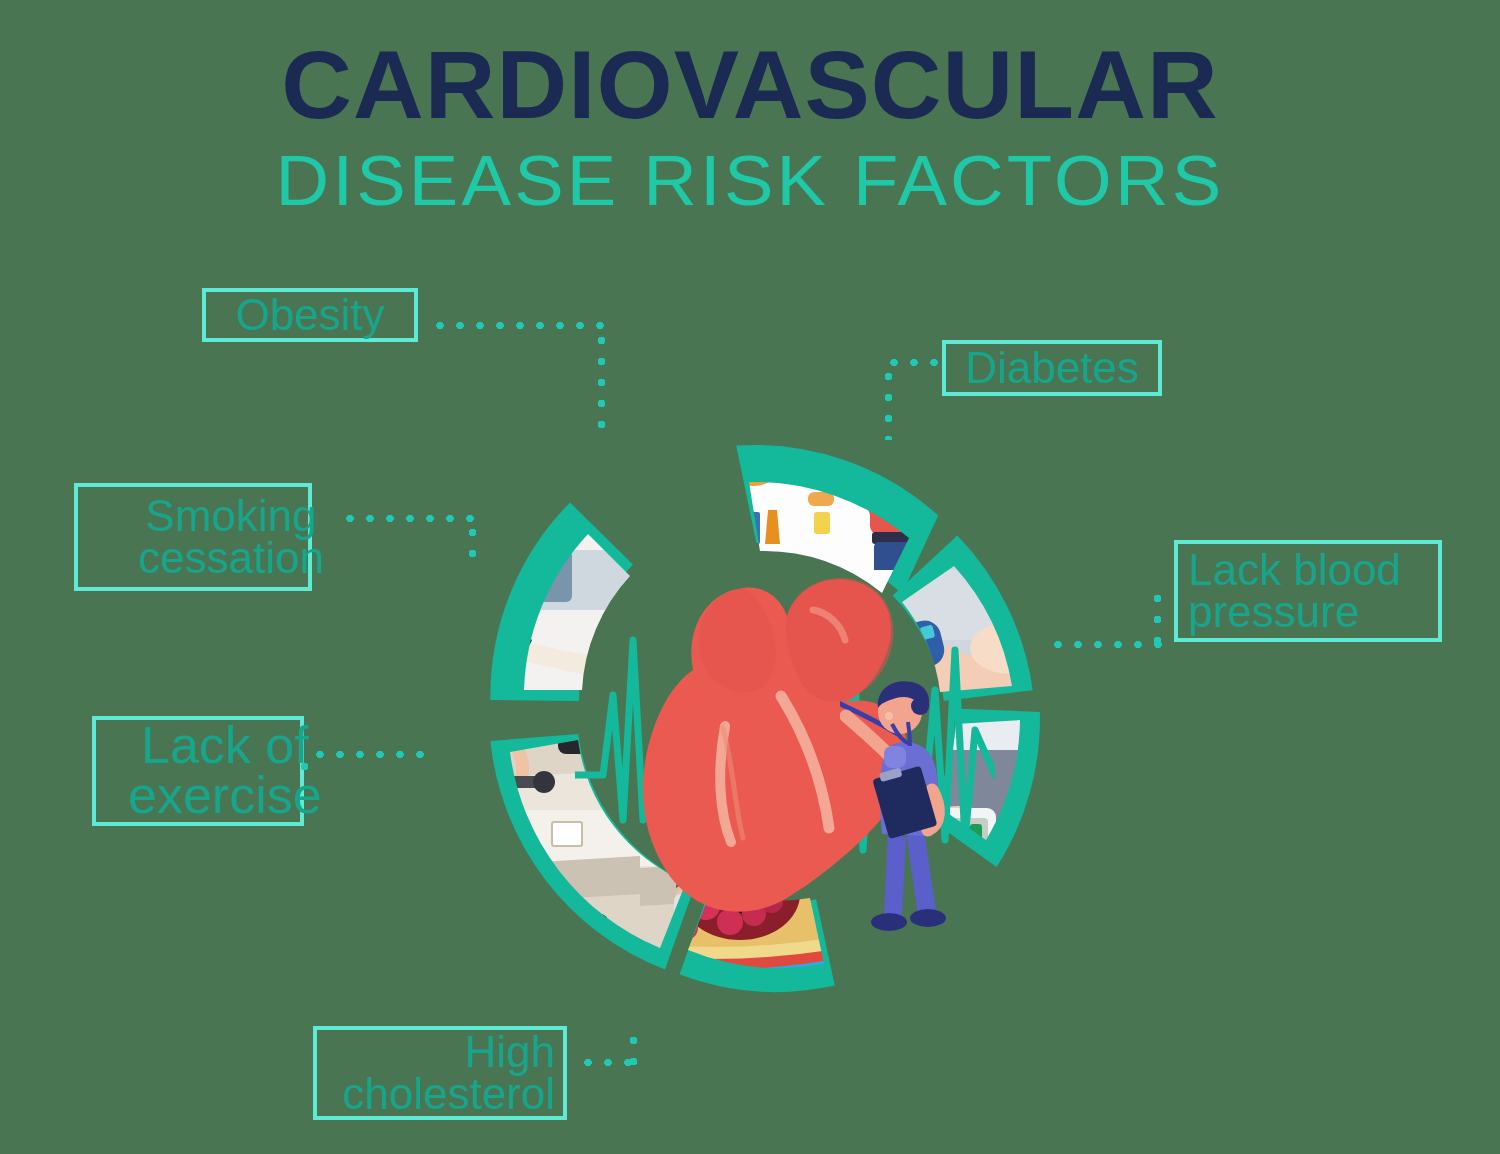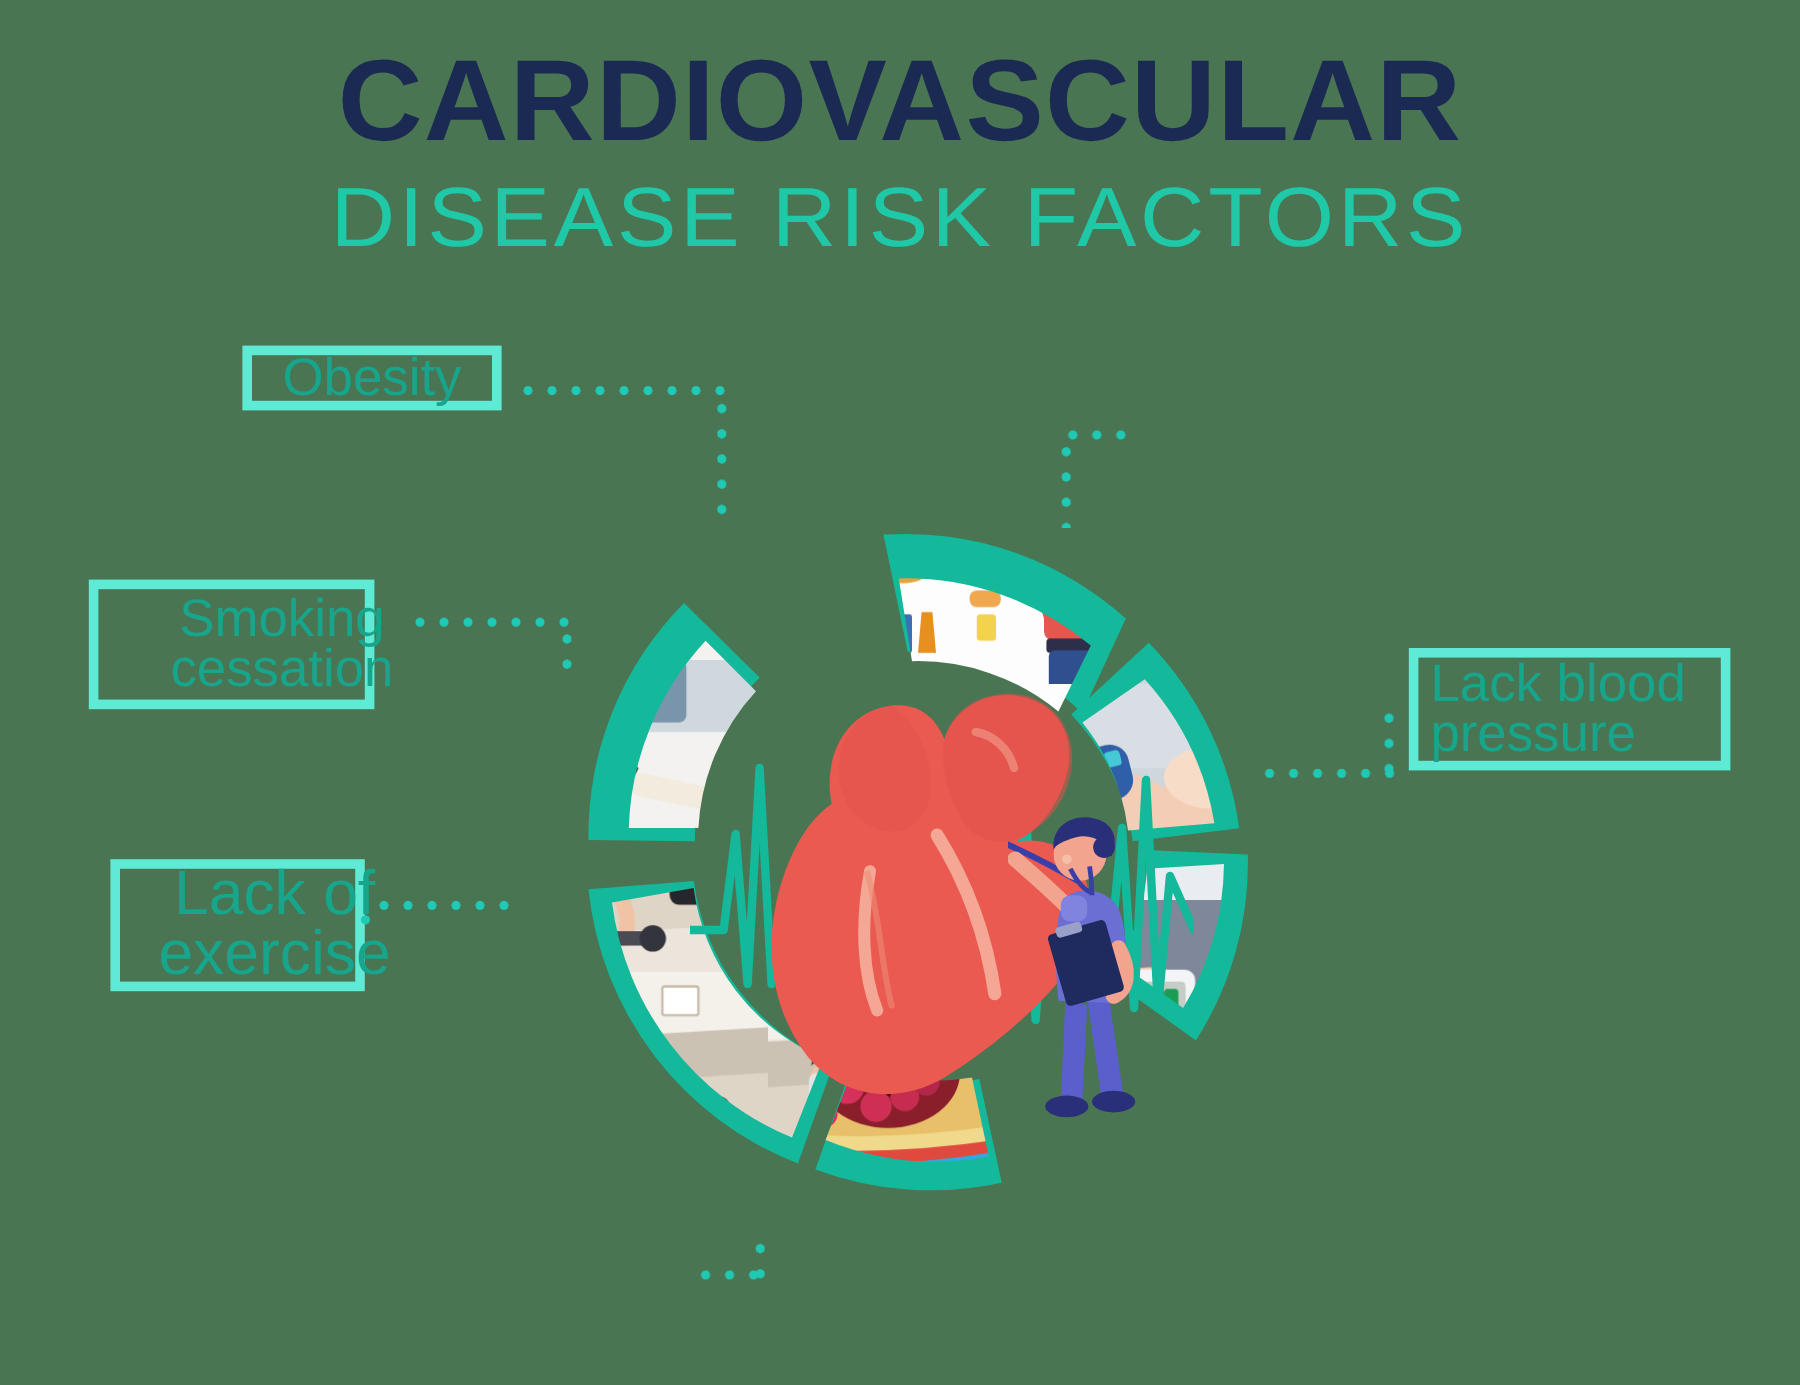--- a/index.html
+++ b/index.html
@@ -50,21 +50,21 @@
     line-height: 1;
     letter-spacing: 3px;
     color: #1fc9a8;
     transform: scaleX(1.06);
   }
 
   
   .label-box {
     position: absolute;
     box-sizing: border-box;
-    border: 8px solid #5eead4;
+    border: 4px solid #5eead4;
     display: flex;
     align-items: center;
     background: transparent;
   }
   .label-text {
     font-family: "Liberation Sans", sans-serif;
     font-size: 43px;
     line-height: 0.96;
     color: #17a58c;
     white-space: pre-line;
@@ -390,36 +390,43 @@
 
       <path d="M52 52 C58 64 64 70 70 72" stroke="#3a3fa8" stroke-width="4" fill="none"></path>
       <path d="M68 50 C70 62 70 70 70 74" stroke="#3a3fa8" stroke-width="4" fill="none"></path>
     </svg>
   </div>
 
   <div class="label-box lbl-obesity">
     <span class="label-text">Obesity</span>
   </div>
 
+  <div class="label-box lbl-diabetes">
+    <span class="label-text">Diabetes</span>
+  </div>
 
   <div class="label-box lbl-smoking">
     <span class="label-text">Smoking
 cessation</span>
   </div>
 
   <div class="label-box lbl-bp">
     <span class="label-text">Lack blood
 pressure</span>
   </div>
 
   <div class="label-box lbl-exercise">
     <span class="label-text">Lack of
 exercise</span>
   </div>
 
+  <div class="label-box lbl-cholesterol">
+    <span class="label-text">High
+cholesterol</span>
+  </div>
 
   <div class="dotline-h" style="left:430px; top:321px; width:176px;"></div>
   <div class="dotline-v" style="left:597px; top:330px; height:108px;"></div>
 
   <div class="dotline-h" style="left:884px; top:358px; width:58px;"></div>
   <div class="dotline-v" style="left:884px; top:366px; height:74px;"></div>
 
   <div class="dotline-h" style="left:340px; top:514px; width:136px;"></div>
   <div class="dotline-v" style="left:468px; top:522px; height:48px;"></div>
 

